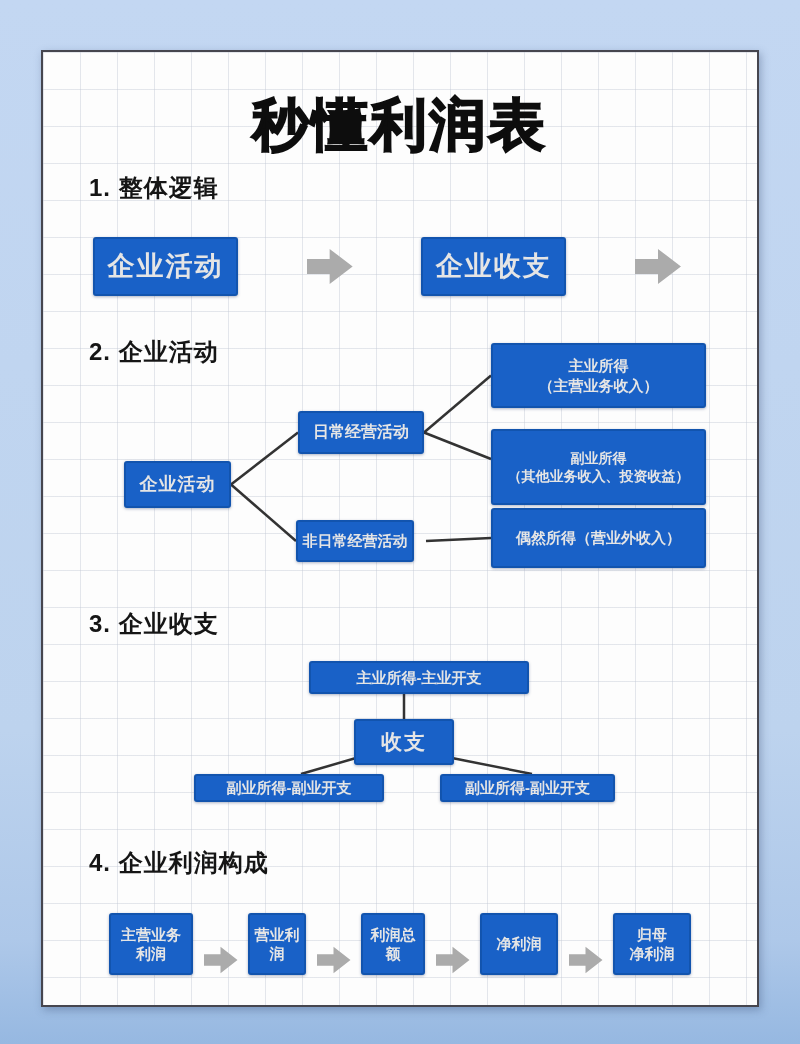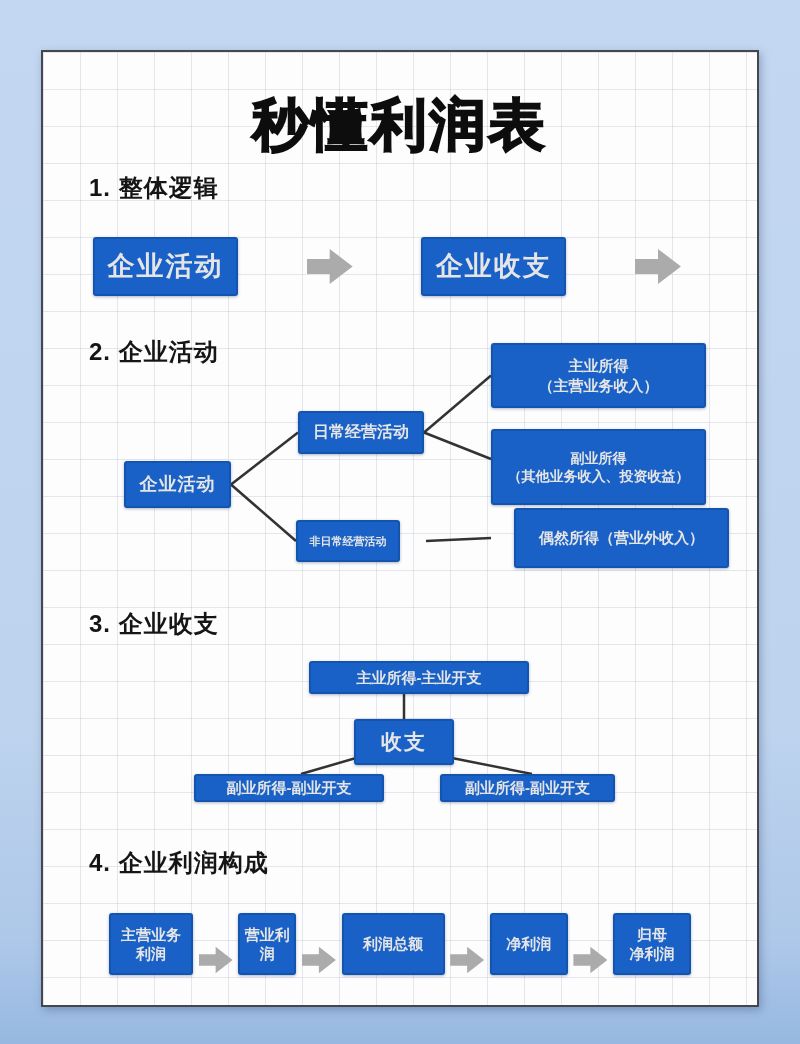--- a/index.html
+++ b/index.html
@@ -41,35 +41,35 @@
   }
   
   .s1row{position:absolute;left:50px;top:185px;width:588px;height:59px;
     display:flex;justify-content:space-between;align-items:center;}
   .s1row .node{position:relative;width:145px;height:59px;font-size:27px;letter-spacing:2px;}
   .barrow{width:46px;height:40px;background:#ababab;
     clip-path:polygon(0 31%,50% 31%,50% 6%,100% 50%,50% 94%,50% 69%,0 69%);}
   
   .n-root{left:81px;top:409px;width:107px;height:47px;font-size:18px;letter-spacing:1px;}
   .n-daily{left:255px;top:359px;width:126px;height:43px;font-size:16px;}
-  .n-nondaily{left:253px;top:468px;width:104px;height:42px;font-size:11px;}
+  .n-nondaily{left:253px;top:468px;width:118px;height:42px;font-size:15px;}
   .n-main{left:448px;top:291px;width:215px;height:65px;font-size:15px;}
   .n-side{left:448px;top:377px;width:215px;height:76px;font-size:14px;}
-  .n-occ{left:448px;top:456px;width:215px;height:60px;font-size:15px;margin-left:23px;}
+  .n-occ{left:448px;top:456px;width:215px;height:60px;font-size:15px;}
   
   .n-s3top{left:266px;top:609px;width:220px;height:33px;font-size:15px;}
   .n-s3center{left:311px;top:667px;width:100px;height:46px;font-size:21px;letter-spacing:2px;}
   .n-s3left{left:151px;top:722px;width:190px;height:28px;font-size:15px;}
   .n-s3right{left:397px;top:722px;width:175px;height:28px;font-size:15px;}
   
   .s4row{position:absolute;left:66px;top:859px;width:582px;height:64px;
     display:flex;justify-content:space-between;align-items:flex-end;}
   .s4row .node{position:relative;height:62px;font-size:15px;padding:0 2px;}
   .s4row .barrow{width:34px;height:30px;}
-  .w1{width:84px}.w2{width:58px}.w3{width:103px}.w4{width:78px}.w5{width:78px}
+  .w1{width:84px}.w2{width:58px}.w3{width:64px}.w4{width:78px}.w5{width:78px}
 </style>
 </head>
 <body>
 
 <div class="card">
 
   <h1 class="title">秒懂利润表</h1>
 
   <svg class="connectors" viewBox="0 0 714 953" aria-hidden="true">
 

